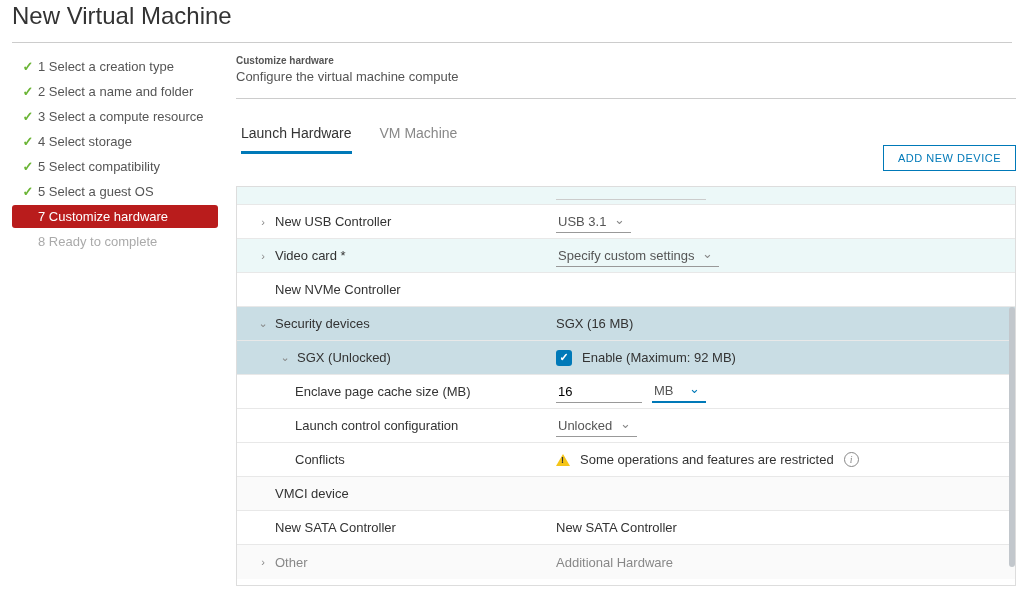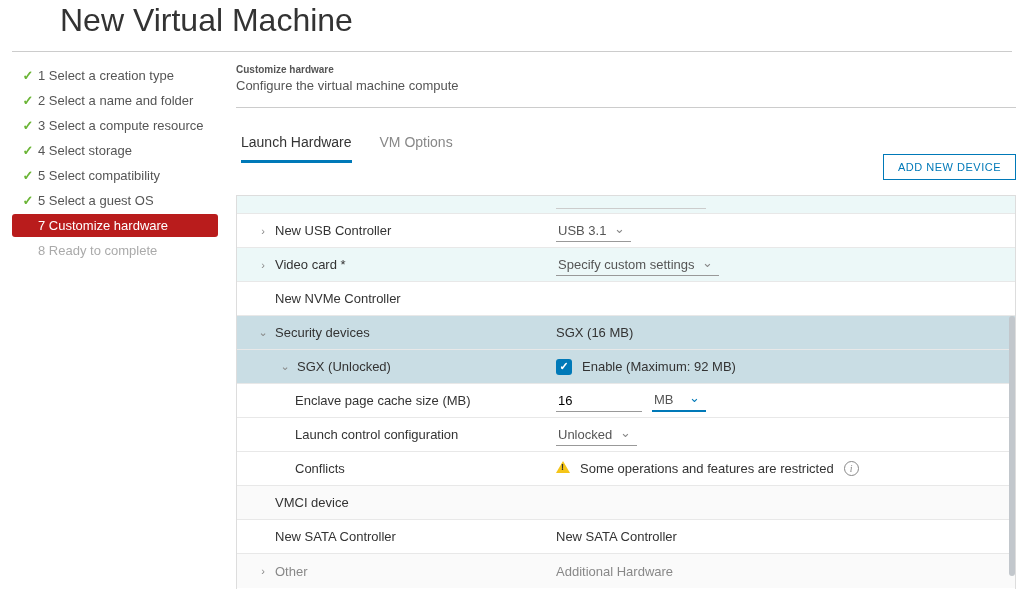--- a/index.html
+++ b/index.html
@@ -6,25 +6,24 @@
   body {
     font-family: -apple-system, BlinkMacSystemFont, "Segoe UI", Arial, sans-serif;
     font-size: 13px;
     color: #333;
     background: #fff;
     width: 1024px;
     height: 589px;
     overflow: hidden;
   }
   .page-title {
-    font-size: 32px;
+    font-size: 24px;
     font-weight: 400;
     color: #333;
     padding: 2px 0 12px 12px;
-    margin-left: 48px;
   }
   .page-divider {
     border-top: 1px solid #ccc;
     margin: 0 12px 0 12px;
   }
   .container {
     display: flex;
     padding: 12px 8px 0 12px;
   }
   .sidebar {
@@ -146,20 +145,21 @@
     justify-content: center;
     color: #888;
     font-size: 11px;
     margin-right: 4px;
   }
   .indent1 { padding-left: 40px; }
   .indent2 { padding-left: 58px; }
   .value-cell {
     flex: 1;
     display: flex;
+    align-items: center;
     gap: 10px;
     padding-left: 4px;
   }
   .select-like {
     border: none;
     border-bottom: 1px solid #999;
     background: transparent;
     font-size: 13px;
     padding: 3px 24px 3px 2px;
     appearance: none;
@@ -291,21 +291,21 @@
   </div>
 
   <div class="main">
     <div class="section-heading">Customize hardware</div>
     <div class="section-sub">Configure the virtual machine compute</div>
     <div class="section-divider"></div>
 
     <div class="tabs-row">
       <div class="tabs">
         <div class="tab active">Launch Hardware</div>
-        <div class="tab">VM Options</div>
+        <div class="tab">VM Machine</div>
       </div>
     </div>
 
     <button class="add-device">ADD NEW DEVICE</button>
 
     <div class="hw-panel">
       <div class="hw-scroll">
 
         <div class="hw-row band-light" style="min-height:18px;">
           <div class="label-cell"></div>

